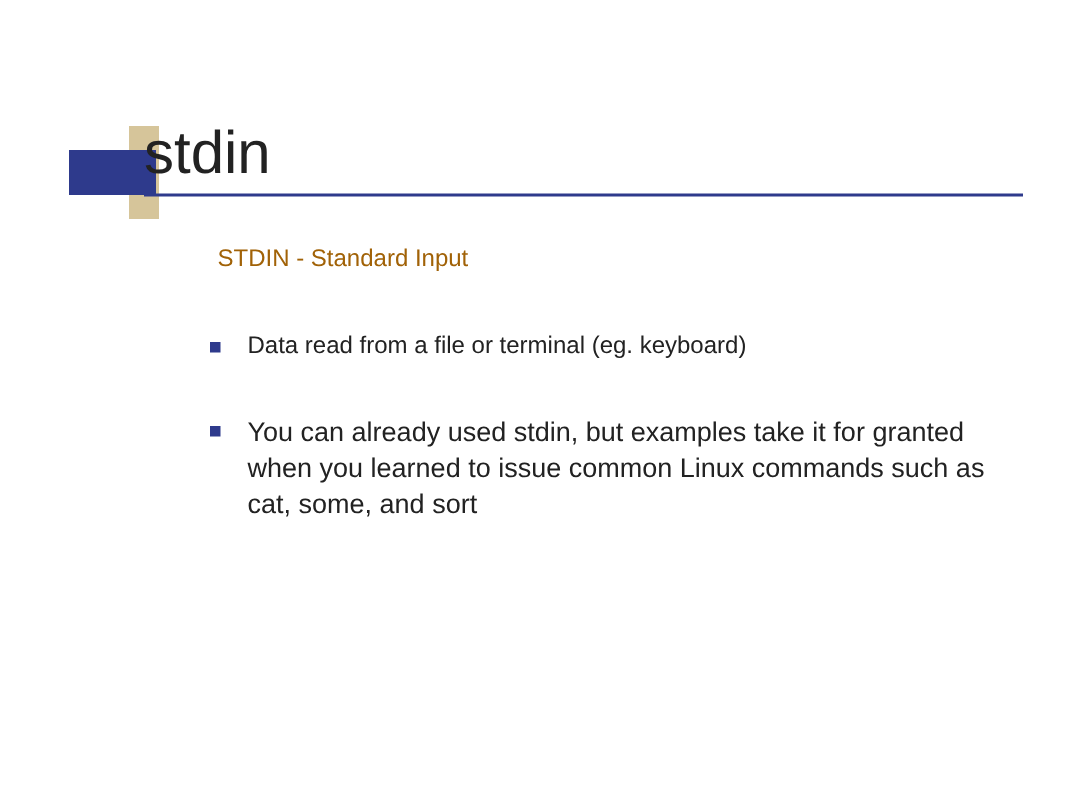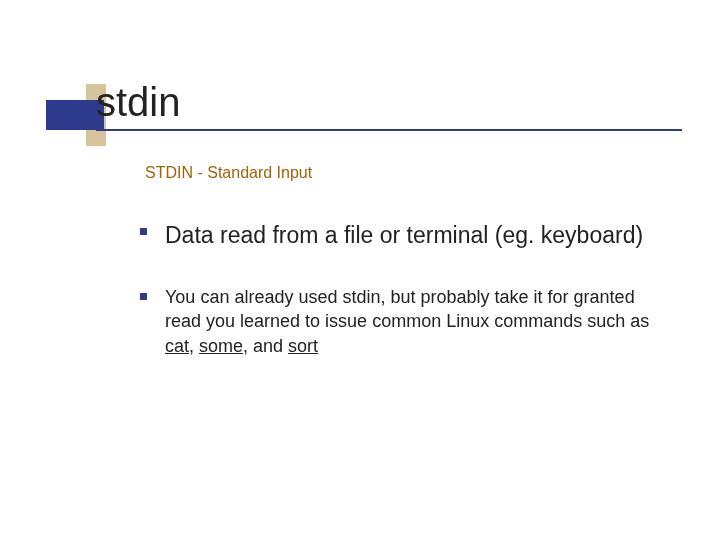--- a/index.html
+++ b/index.html
@@ -82,23 +82,23 @@
     height: 7px;
     background: #2e3a8c;
     margin-top: 8px;
     margin-right: 18px;
   }
   .bullet .txt {
     font-size: 18px;
     line-height: 1.35;
   }
   .bullet.first .txt {
-    font-size: 23px;
+    font-size: 16px;
   }
-  .u { text-decoration: underline; }
+  .u { }
   .c { color: #2e3a8c; }
 </style>
 </head>
 <body>
 
 <div class="slide">
 
   <div class="bar-tan"></div>
   <div class="bar-dark"></div>
 
@@ -110,19 +110,19 @@
   <div class="bullets">
 
     <div class="bullet first">
       <div class="sq"></div>
       <div class="txt">Data read from a file or terminal (eg. keyboard)</div>
     </div>
 
     <div class="bullet">
       <div class="sq"></div>
       <div class="txt">
-        <span>You can already used stdin, but probably take it for granted read you learned to issue common Linux commands such as </span><span class="u">cat</span><span>, </span><span class="u">some</span><span>, and </span><span class="u">sort</span>
+        <span>You can already used stdin, but examples take it for granted when you learned to issue common Linux commands such as </span><span class="u">cat</span><span>, </span><span class="u">some</span><span>, and </span><span class="u">sort</span>
       </div>
     </div>
 
 
   </div>
 </div>
 
 </body></html>

